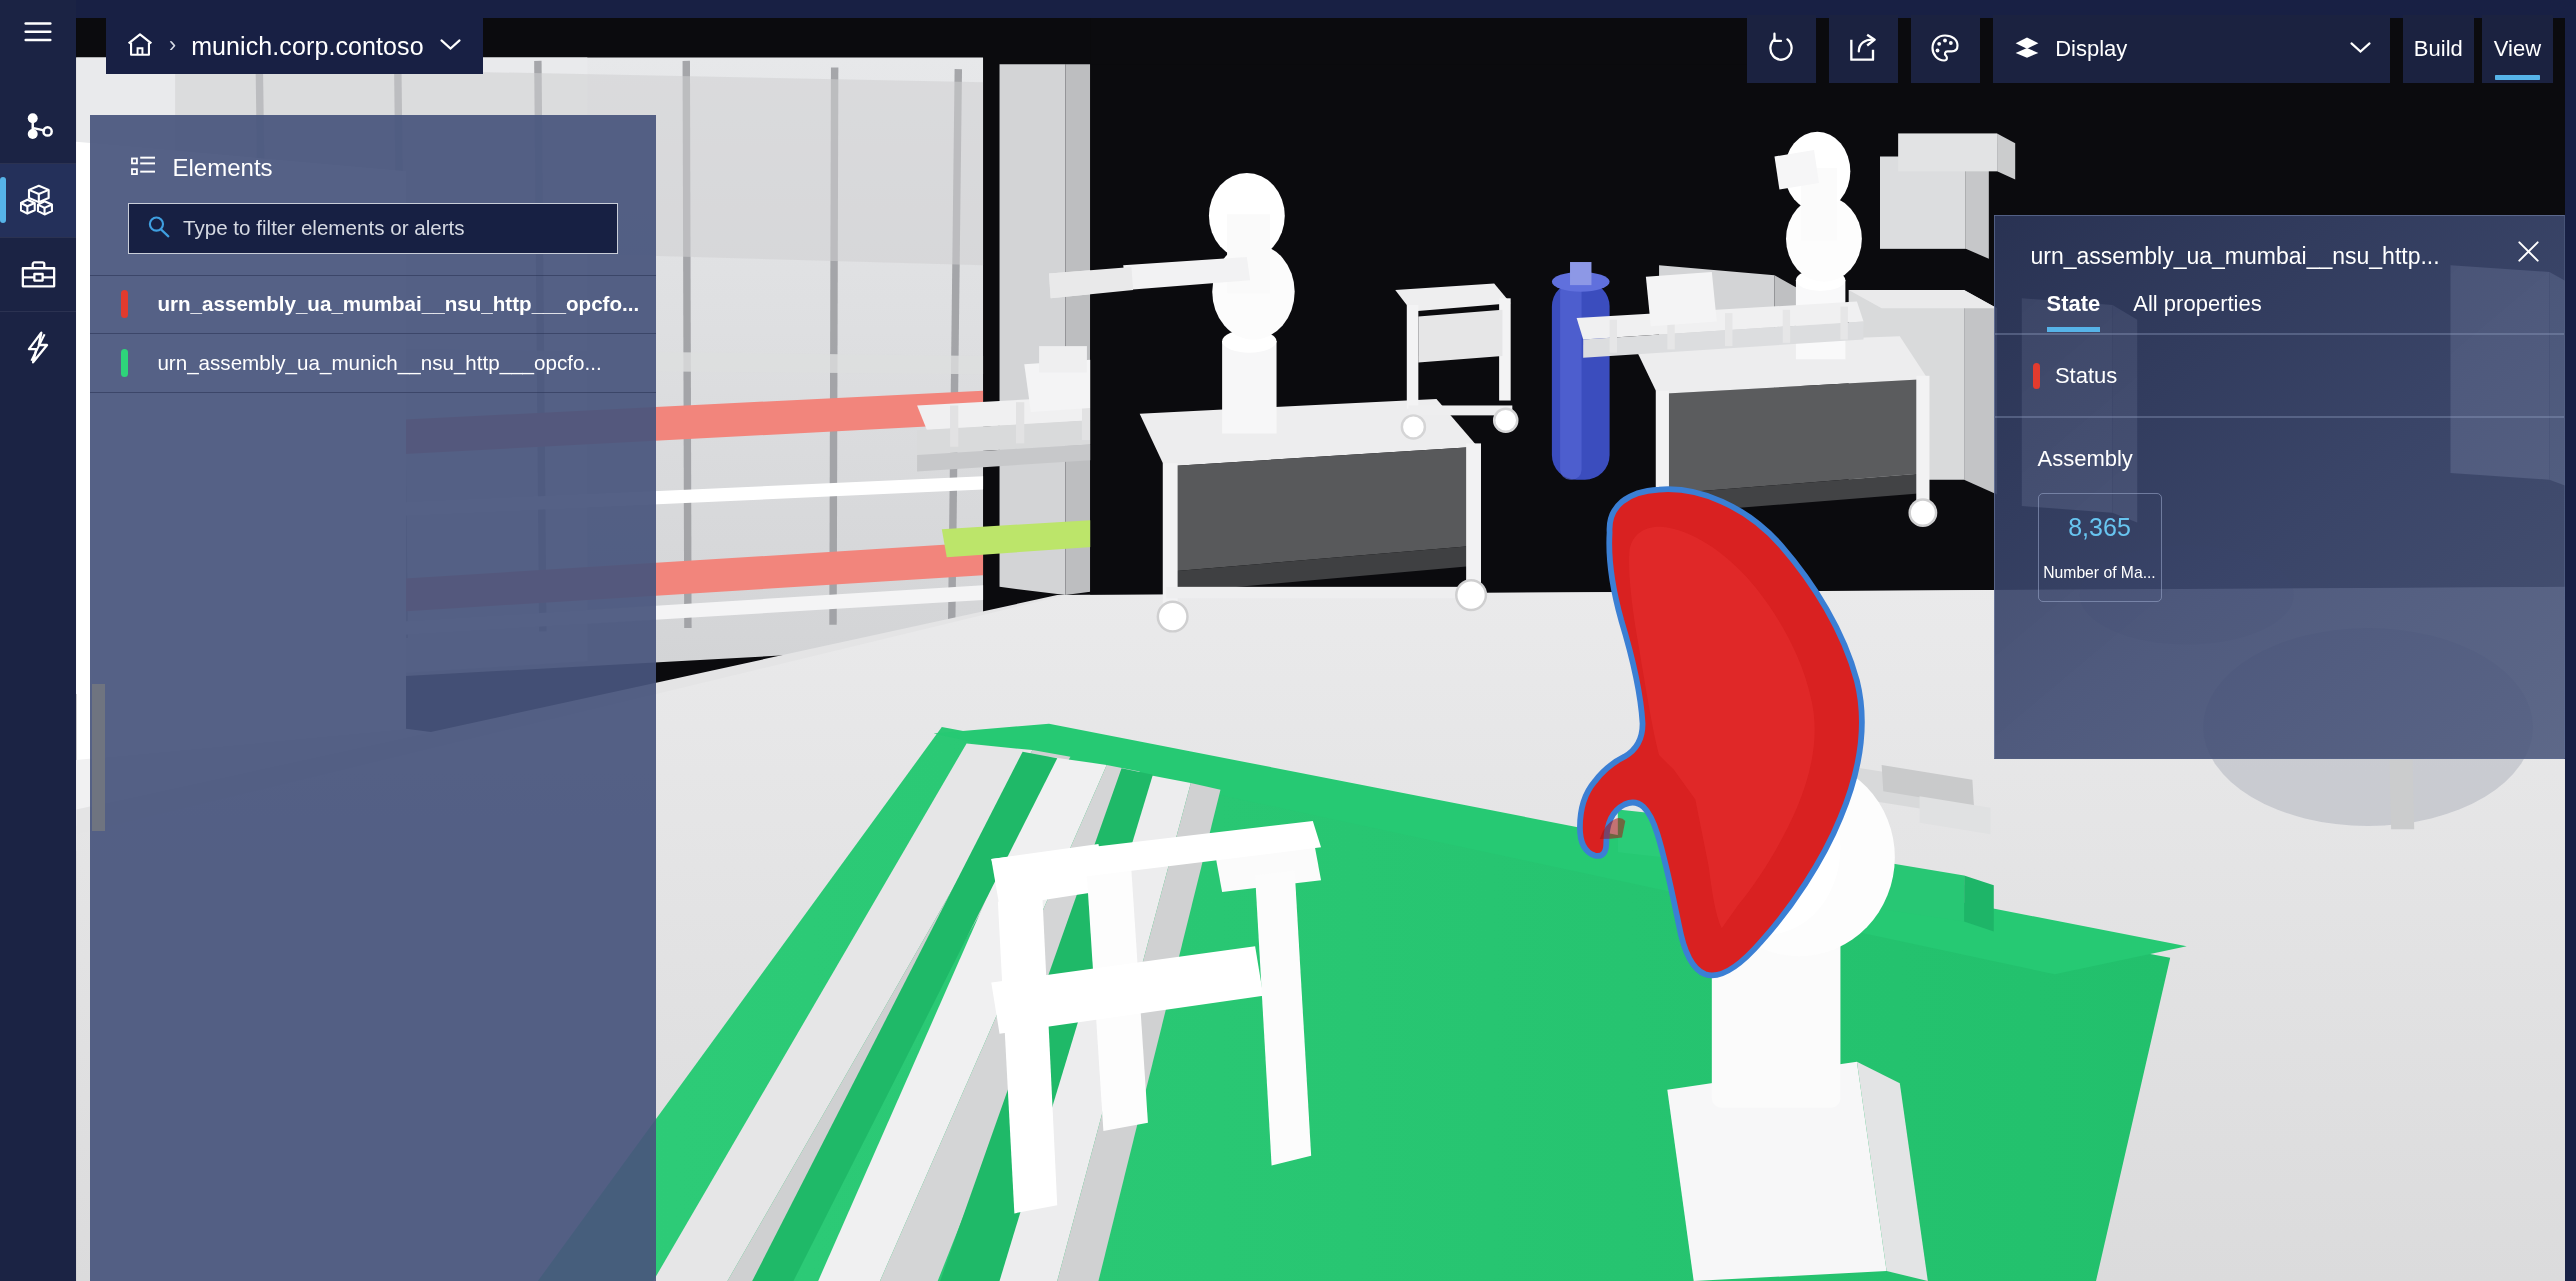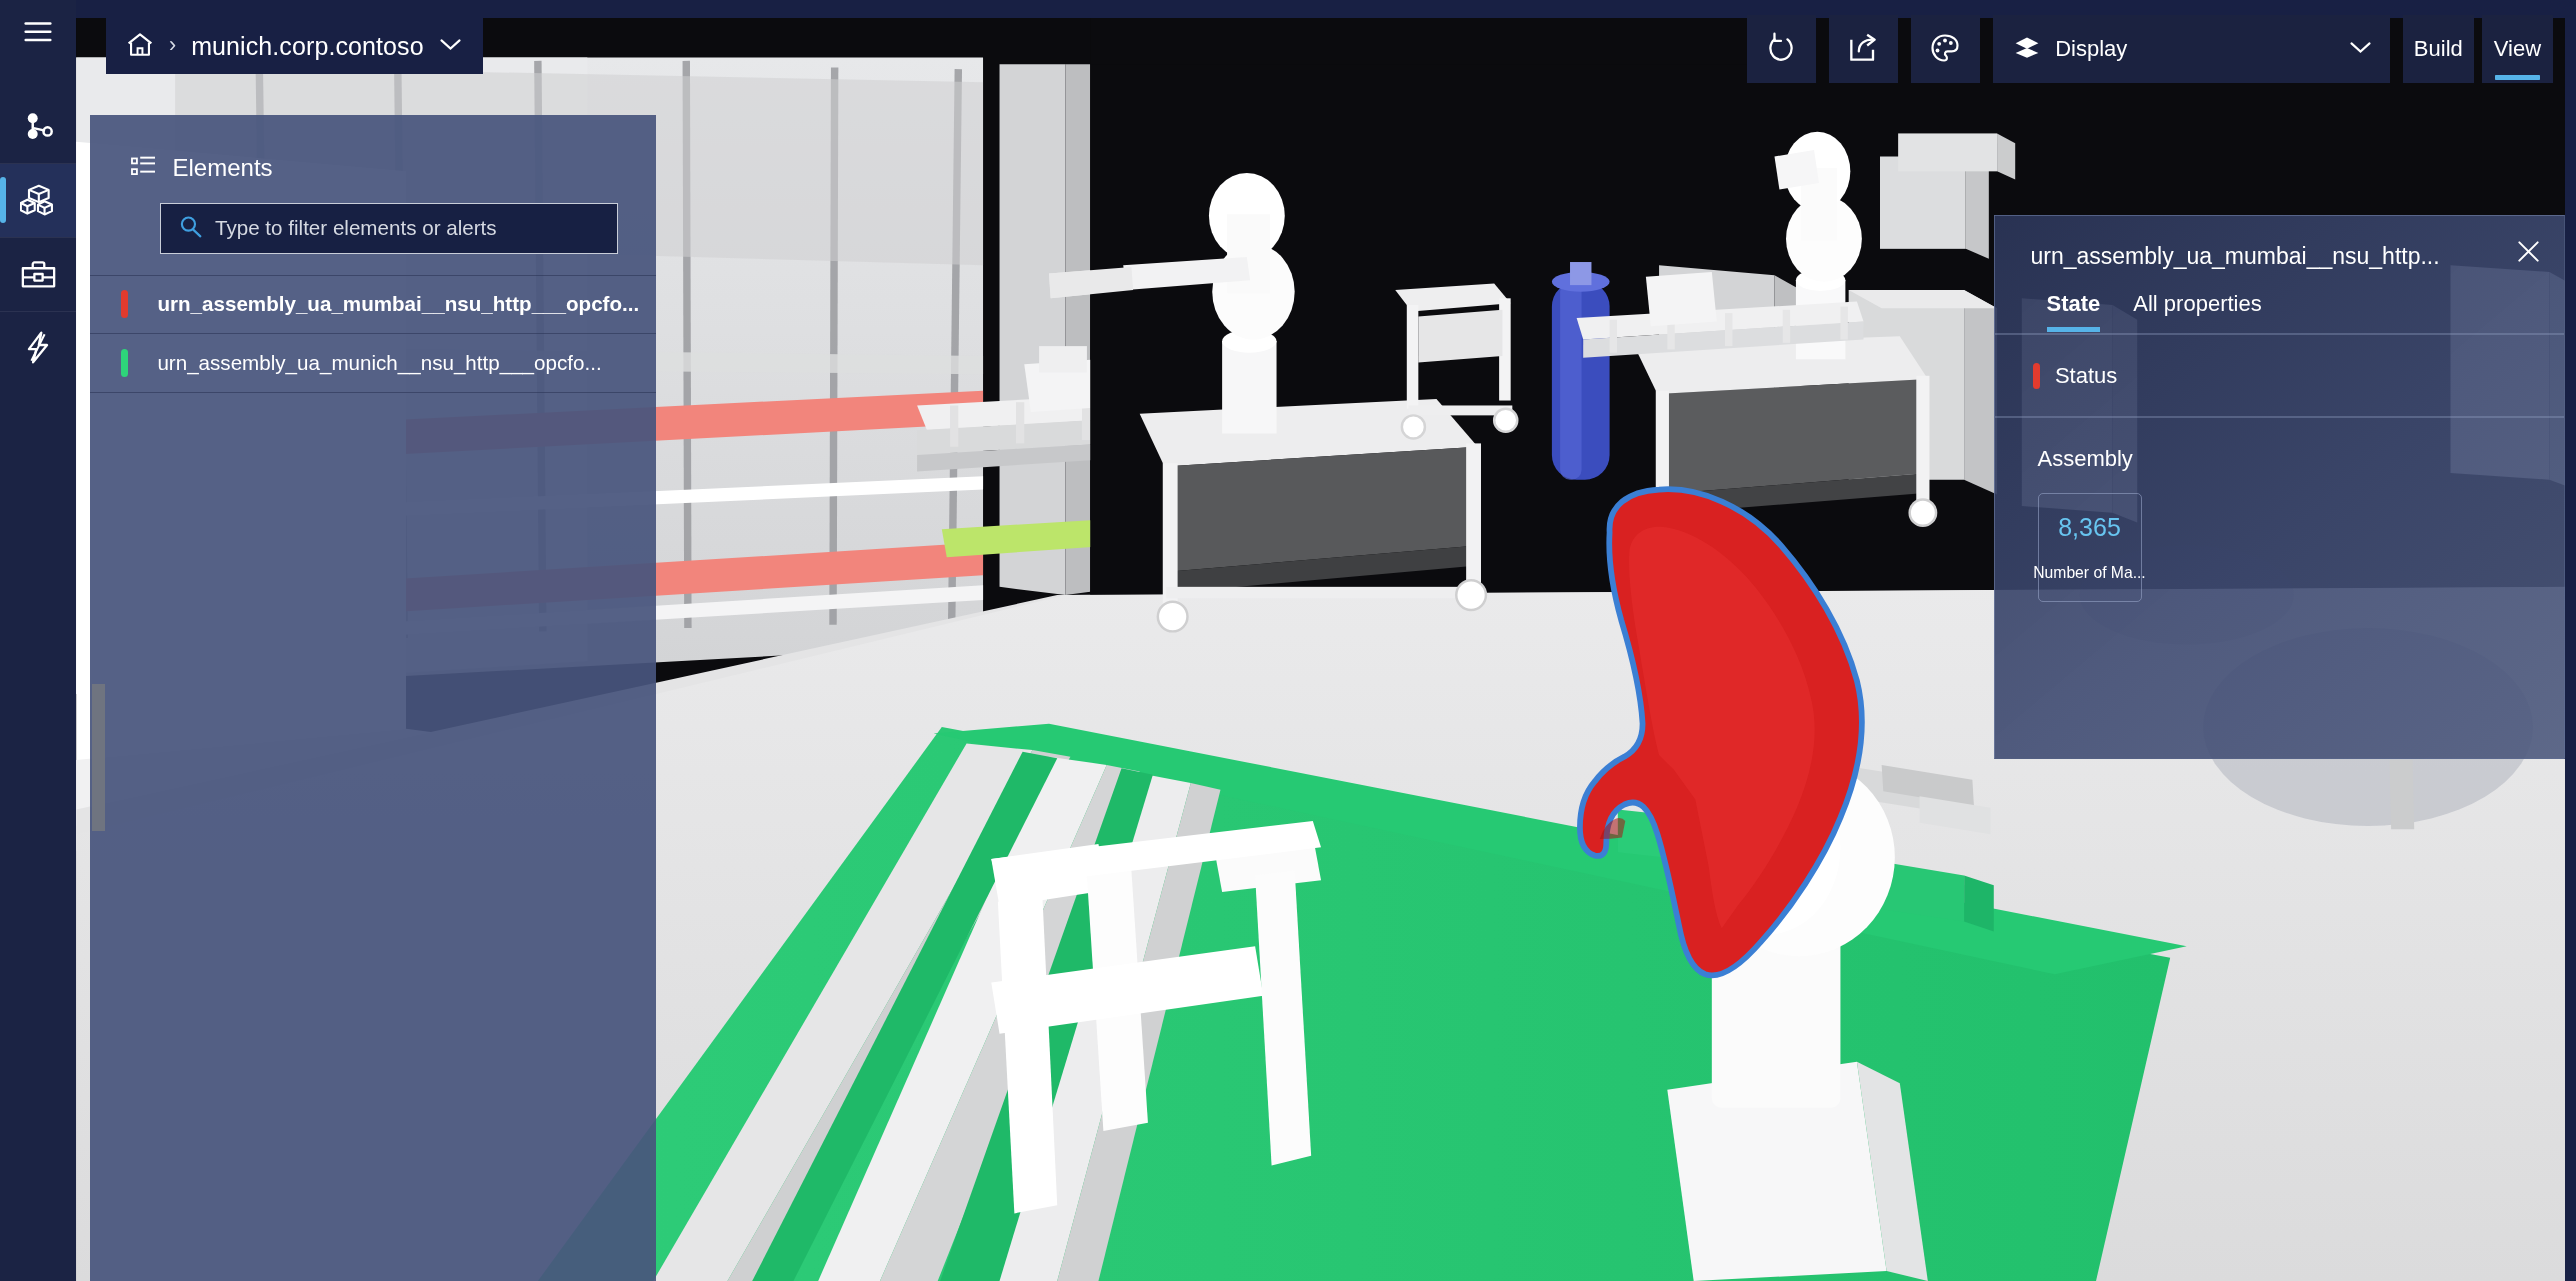--- a/index.html
+++ b/index.html
@@ -117,21 +117,20 @@
   .ep-title { color: #ffffff; font-size: 24px; font-weight: 400; }
   .ep-search-wrap { padding: 11.5px 38px 0 38px; }
   .ep-search {
     position: relative;
     height: 51px;
     background: #172043;
     border: 1.6px solid #c9ced9;
     display: flex; align-items: center;
     padding-left: 18px;
     cursor: text;
-    margin-left: 32px;
   }
   .ep-search input {
     flex: 1;
     background: transparent; border: none; outline: none;
     color: #e4e7ee; font-size: 20.6px;
     font-family: "Liberation Sans", sans-serif;
     margin-left: 13px;
   }
   .ep-search input::placeholder { color: #d5d9e2; }
   .ep-list { margin-top: 21.4px; }
@@ -188,21 +187,21 @@
   .pp-divider { height: 1.6px; background: rgba(150,163,198,0.35); }
   .pp-status {
     height: 81px; display: flex; align-items: center; padding-left: 38px;
   }
   .pp-status-dot { width: 7.4px; height: 26px; border-radius: 4.1px; background: #e23b2e; flex: none; }
   .pp-status-label { color: #ffffff; font-size: 22px; margin-left: 15px; }
   .pp-section { padding: 28px 0 0 43px; }
   .pp-section-title { color: #ffffff; font-size: 22px; }
   .pp-card {
     margin-top: 21.4px;
-    width: 104px; height: 109px;
+    width: 124px; height: 109px;
     border: 0.8px solid rgba(150,163,198,0.6);
     border-radius: 5px;
     display: flex; flex-direction: column; align-items: center; justify-content: center;
     padding: 0 6.6px;
     cursor: pointer;
   }
   .pp-card-value { color: #68c5f0; font-size: 25px; }
   .pp-card-label { color: #ffffff; font-size: 15.7px; margin-top: 21.4px; white-space: nowrap; }
 
   

